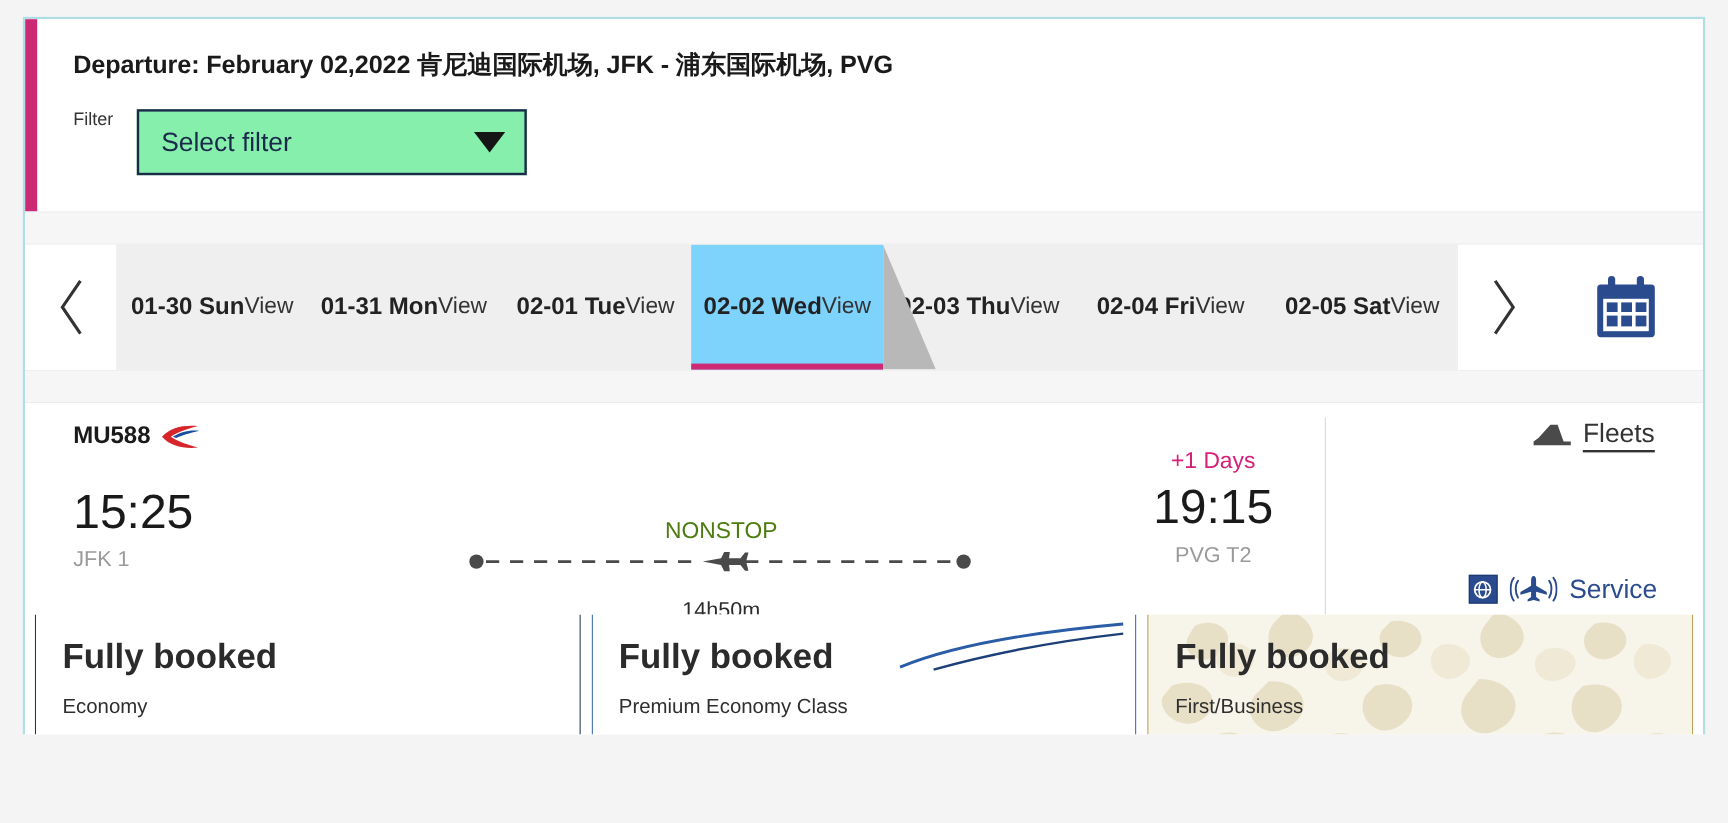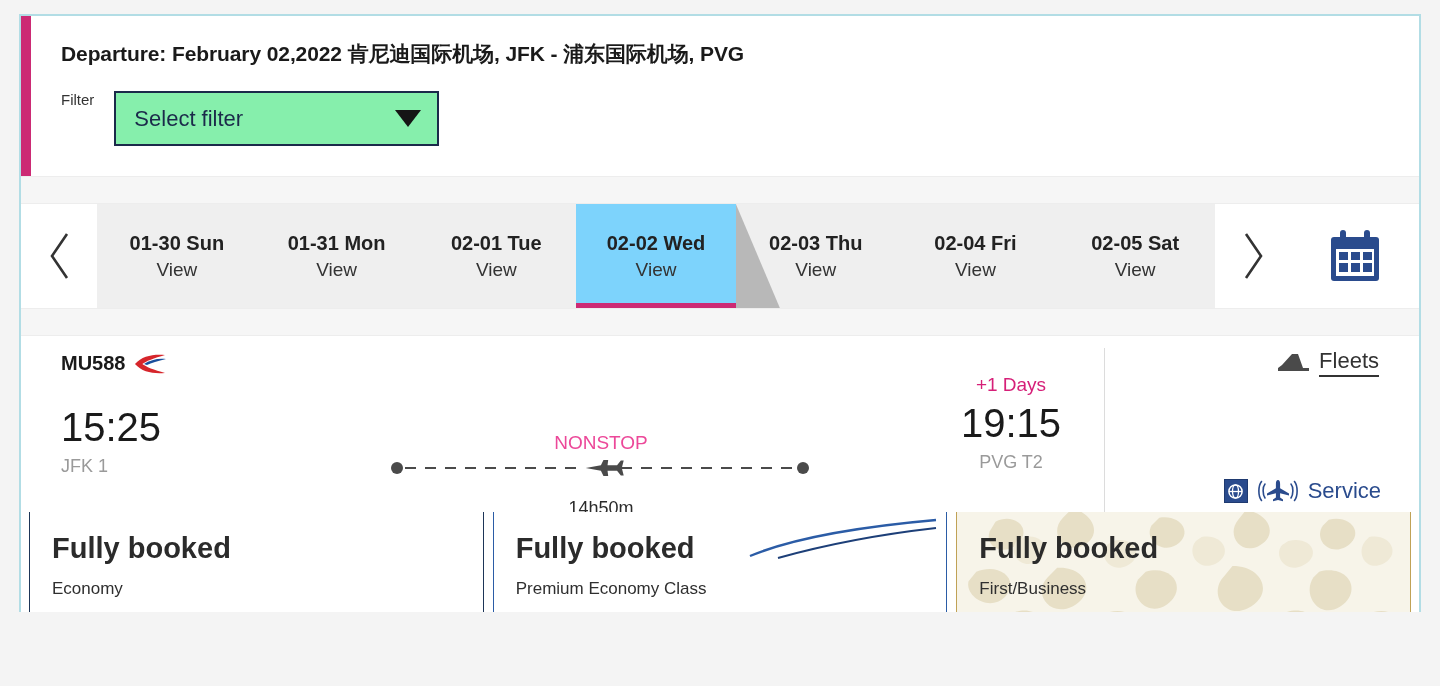--- a/index.html
+++ b/index.html
@@ -119,21 +119,21 @@
     flex: 1 1 auto;
     display: flex;
     align-items: stretch;
     background: #efefef;
     position: relative;
   }
   .tab {
     flex: 1 1 0;
     position: relative;
     display: flex;
-    flex-direction: column;
+    flex-direction: row;
     align-items: center;
     justify-content: center;
     cursor: pointer;
     background: #efefef;
   }
   .tab .d1 {
     font-size: 20px;
     font-weight: bold;
     color: #222222;
     line-height: 1.35;
@@ -228,21 +228,21 @@
   }
   .route {
     position: absolute;
     left: 370px;
     top: 96px;
     width: 420px;
     text-align: center;
   }
   .route .stops {
     font-size: 19px;
-    color: #ec4899;
+    color: #4d7c0f;
     margin-bottom: 6px;
   }
   .route .dur {
     font-size: 18px;
     color: #2b2b2b;
     margin-top: 22px;
   }
   .routeline {
     position: relative;
     height: 16px;

